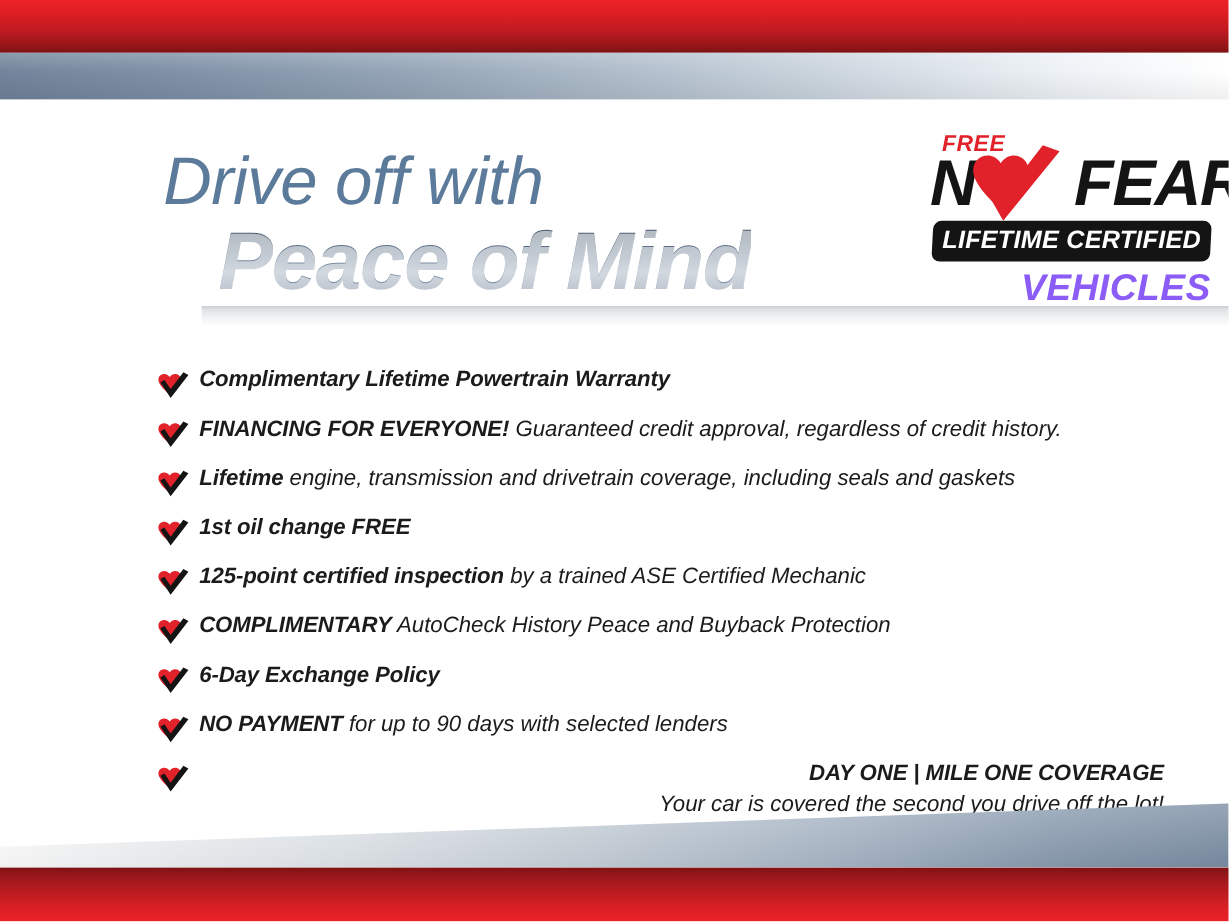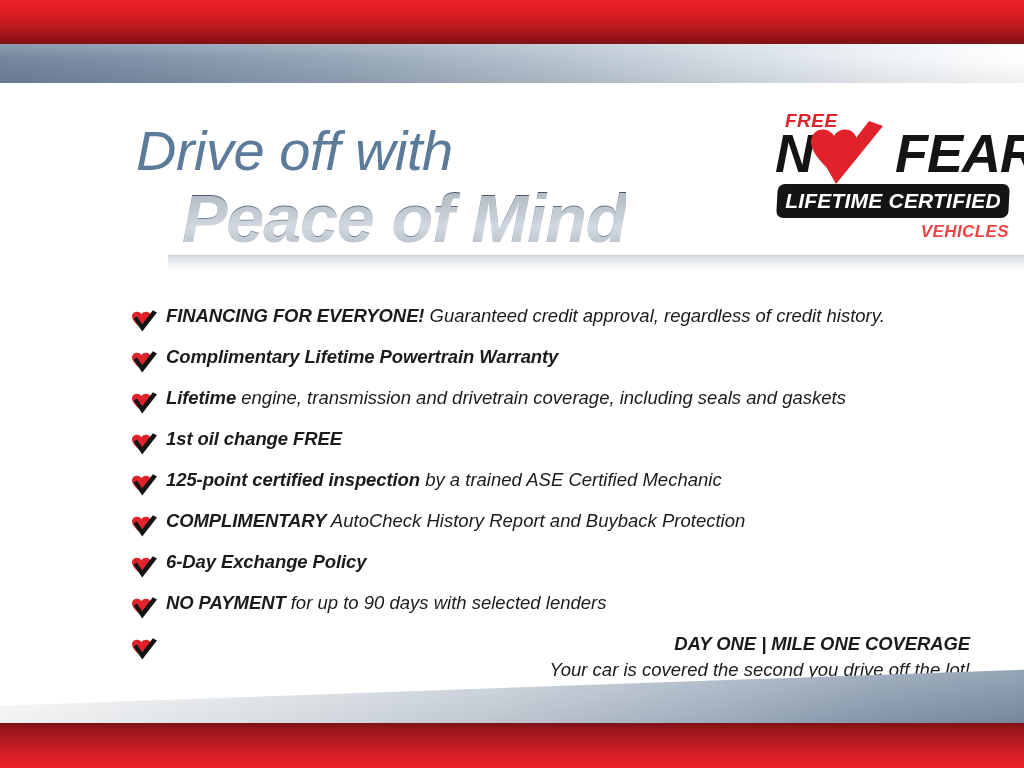--- a/index.html
+++ b/index.html
@@ -140,25 +140,25 @@
     color: #ffffff;
     font-size: 21px;
     font-weight: bold;
     font-style: italic;
     letter-spacing: 0.2px;
     white-space: nowrap;
   }
   .logo-vehicles {
     position: absolute;
     right: 4px; top: 112px;
-    font-size: 17px;
+    font-size: 31px;
     font-weight: bold;
     font-style: italic;
     letter-spacing: 0.4px;
-    color: #ef4444;
+    color: #8b5cf6;
   }
 
   
   .benefits {
     position: absolute;
     left: 130px; top: 305px;
     width: 840px;
   }
   .benefit {
     position: relative;
@@ -257,36 +257,36 @@
     <div class="logo-vehicles">VEHICLES</div>
   </div>
 
   <div class="benefits">
 
     <div class="benefit">
       <svg class="benefit-icon" viewBox="0 0 28 24">
         <path d="M2 7.5 C2 2.5, 8.6 1, 11.4 5.2 C14.2 1, 20.8 2.5, 20.8 7.5 C20.8 12.6, 11.4 19.5, 11.4 19.5 C11.4 19.5, 2 12.6, 2 7.5 Z" fill="#e1222a"></path>
         <path d="M3.6 9.5 L12.2 22.6 L27 3.4 L22.8 1.2 L12.2 15.2 L7 7.6 Z" fill="#141414"></path>
       </svg>
+      <div class="benefit-line"><span class="benefit-strong">Complimentary Lifetime Powertrain Warranty</span><span class="benefit-rest"></span></div>
+    </div>
+
+    <div class="benefit">
+      <svg class="benefit-icon" viewBox="0 0 28 24">
+        <path d="M2 7.5 C2 2.5, 8.6 1, 11.4 5.2 C14.2 1, 20.8 2.5, 20.8 7.5 C20.8 12.6, 11.4 19.5, 11.4 19.5 C11.4 19.5, 2 12.6, 2 7.5 Z" fill="#e1222a"></path>
+        <path d="M3.6 9.5 L12.2 22.6 L27 3.4 L22.8 1.2 L12.2 15.2 L7 7.6 Z" fill="#141414"></path>
+      </svg>
       <div class="benefit-line"><span class="benefit-strong">FINANCING FOR EVERYONE!</span><span class="benefit-rest"> Guaranteed credit approval, regardless of credit history.</span></div>
     </div>
 
     <div class="benefit">
       <svg class="benefit-icon" viewBox="0 0 28 24">
         <path d="M2 7.5 C2 2.5, 8.6 1, 11.4 5.2 C14.2 1, 20.8 2.5, 20.8 7.5 C20.8 12.6, 11.4 19.5, 11.4 19.5 C11.4 19.5, 2 12.6, 2 7.5 Z" fill="#e1222a"></path>
         <path d="M3.6 9.5 L12.2 22.6 L27 3.4 L22.8 1.2 L12.2 15.2 L7 7.6 Z" fill="#141414"></path>
       </svg>
-      <div class="benefit-line"><span class="benefit-strong">Complimentary Lifetime Powertrain Warranty</span><span class="benefit-rest"></span></div>
-    </div>
-
-    <div class="benefit">
-      <svg class="benefit-icon" viewBox="0 0 28 24">
-        <path d="M2 7.5 C2 2.5, 8.6 1, 11.4 5.2 C14.2 1, 20.8 2.5, 20.8 7.5 C20.8 12.6, 11.4 19.5, 11.4 19.5 C11.4 19.5, 2 12.6, 2 7.5 Z" fill="#e1222a"></path>
-        <path d="M3.6 9.5 L12.2 22.6 L27 3.4 L22.8 1.2 L12.2 15.2 L7 7.6 Z" fill="#141414"></path>
-      </svg>
       <div class="benefit-line"><span class="benefit-strong">Lifetime</span><span class="benefit-rest"> engine, transmission and drivetrain coverage, including seals and gaskets</span></div>
     </div>
 
     <div class="benefit">
       <svg class="benefit-icon" viewBox="0 0 28 24">
         <path d="M2 7.5 C2 2.5, 8.6 1, 11.4 5.2 C14.2 1, 20.8 2.5, 20.8 7.5 C20.8 12.6, 11.4 19.5, 11.4 19.5 C11.4 19.5, 2 12.6, 2 7.5 Z" fill="#e1222a"></path>
         <path d="M3.6 9.5 L12.2 22.6 L27 3.4 L22.8 1.2 L12.2 15.2 L7 7.6 Z" fill="#141414"></path>
       </svg>
       <div class="benefit-line"><span class="benefit-strong">1st oil change FREE</span><span class="benefit-rest"></span></div>
     </div>
@@ -297,21 +297,21 @@
         <path d="M3.6 9.5 L12.2 22.6 L27 3.4 L22.8 1.2 L12.2 15.2 L7 7.6 Z" fill="#141414"></path>
       </svg>
       <div class="benefit-line"><span class="benefit-strong">125-point certified inspection</span><span class="benefit-rest"> by a trained ASE Certified Mechanic</span></div>
     </div>
 
     <div class="benefit">
       <svg class="benefit-icon" viewBox="0 0 28 24">
         <path d="M2 7.5 C2 2.5, 8.6 1, 11.4 5.2 C14.2 1, 20.8 2.5, 20.8 7.5 C20.8 12.6, 11.4 19.5, 11.4 19.5 C11.4 19.5, 2 12.6, 2 7.5 Z" fill="#e1222a"></path>
         <path d="M3.6 9.5 L12.2 22.6 L27 3.4 L22.8 1.2 L12.2 15.2 L7 7.6 Z" fill="#141414"></path>
       </svg>
-      <div class="benefit-line"><span class="benefit-strong">COMPLIMENTARY</span><span class="benefit-rest"> AutoCheck History Report and Buyback Protection</span></div>
+      <div class="benefit-line"><span class="benefit-strong">COMPLIMENTARY</span><span class="benefit-rest"> AutoCheck History Peace and Buyback Protection</span></div>
     </div>
 
     <div class="benefit">
       <svg class="benefit-icon" viewBox="0 0 28 24">
         <path d="M2 7.5 C2 2.5, 8.6 1, 11.4 5.2 C14.2 1, 20.8 2.5, 20.8 7.5 C20.8 12.6, 11.4 19.5, 11.4 19.5 C11.4 19.5, 2 12.6, 2 7.5 Z" fill="#e1222a"></path>
         <path d="M3.6 9.5 L12.2 22.6 L27 3.4 L22.8 1.2 L12.2 15.2 L7 7.6 Z" fill="#141414"></path>
       </svg>
       <div class="benefit-line"><span class="benefit-strong">6-Day Exchange Policy</span><span class="benefit-rest"></span></div>
     </div>
 

